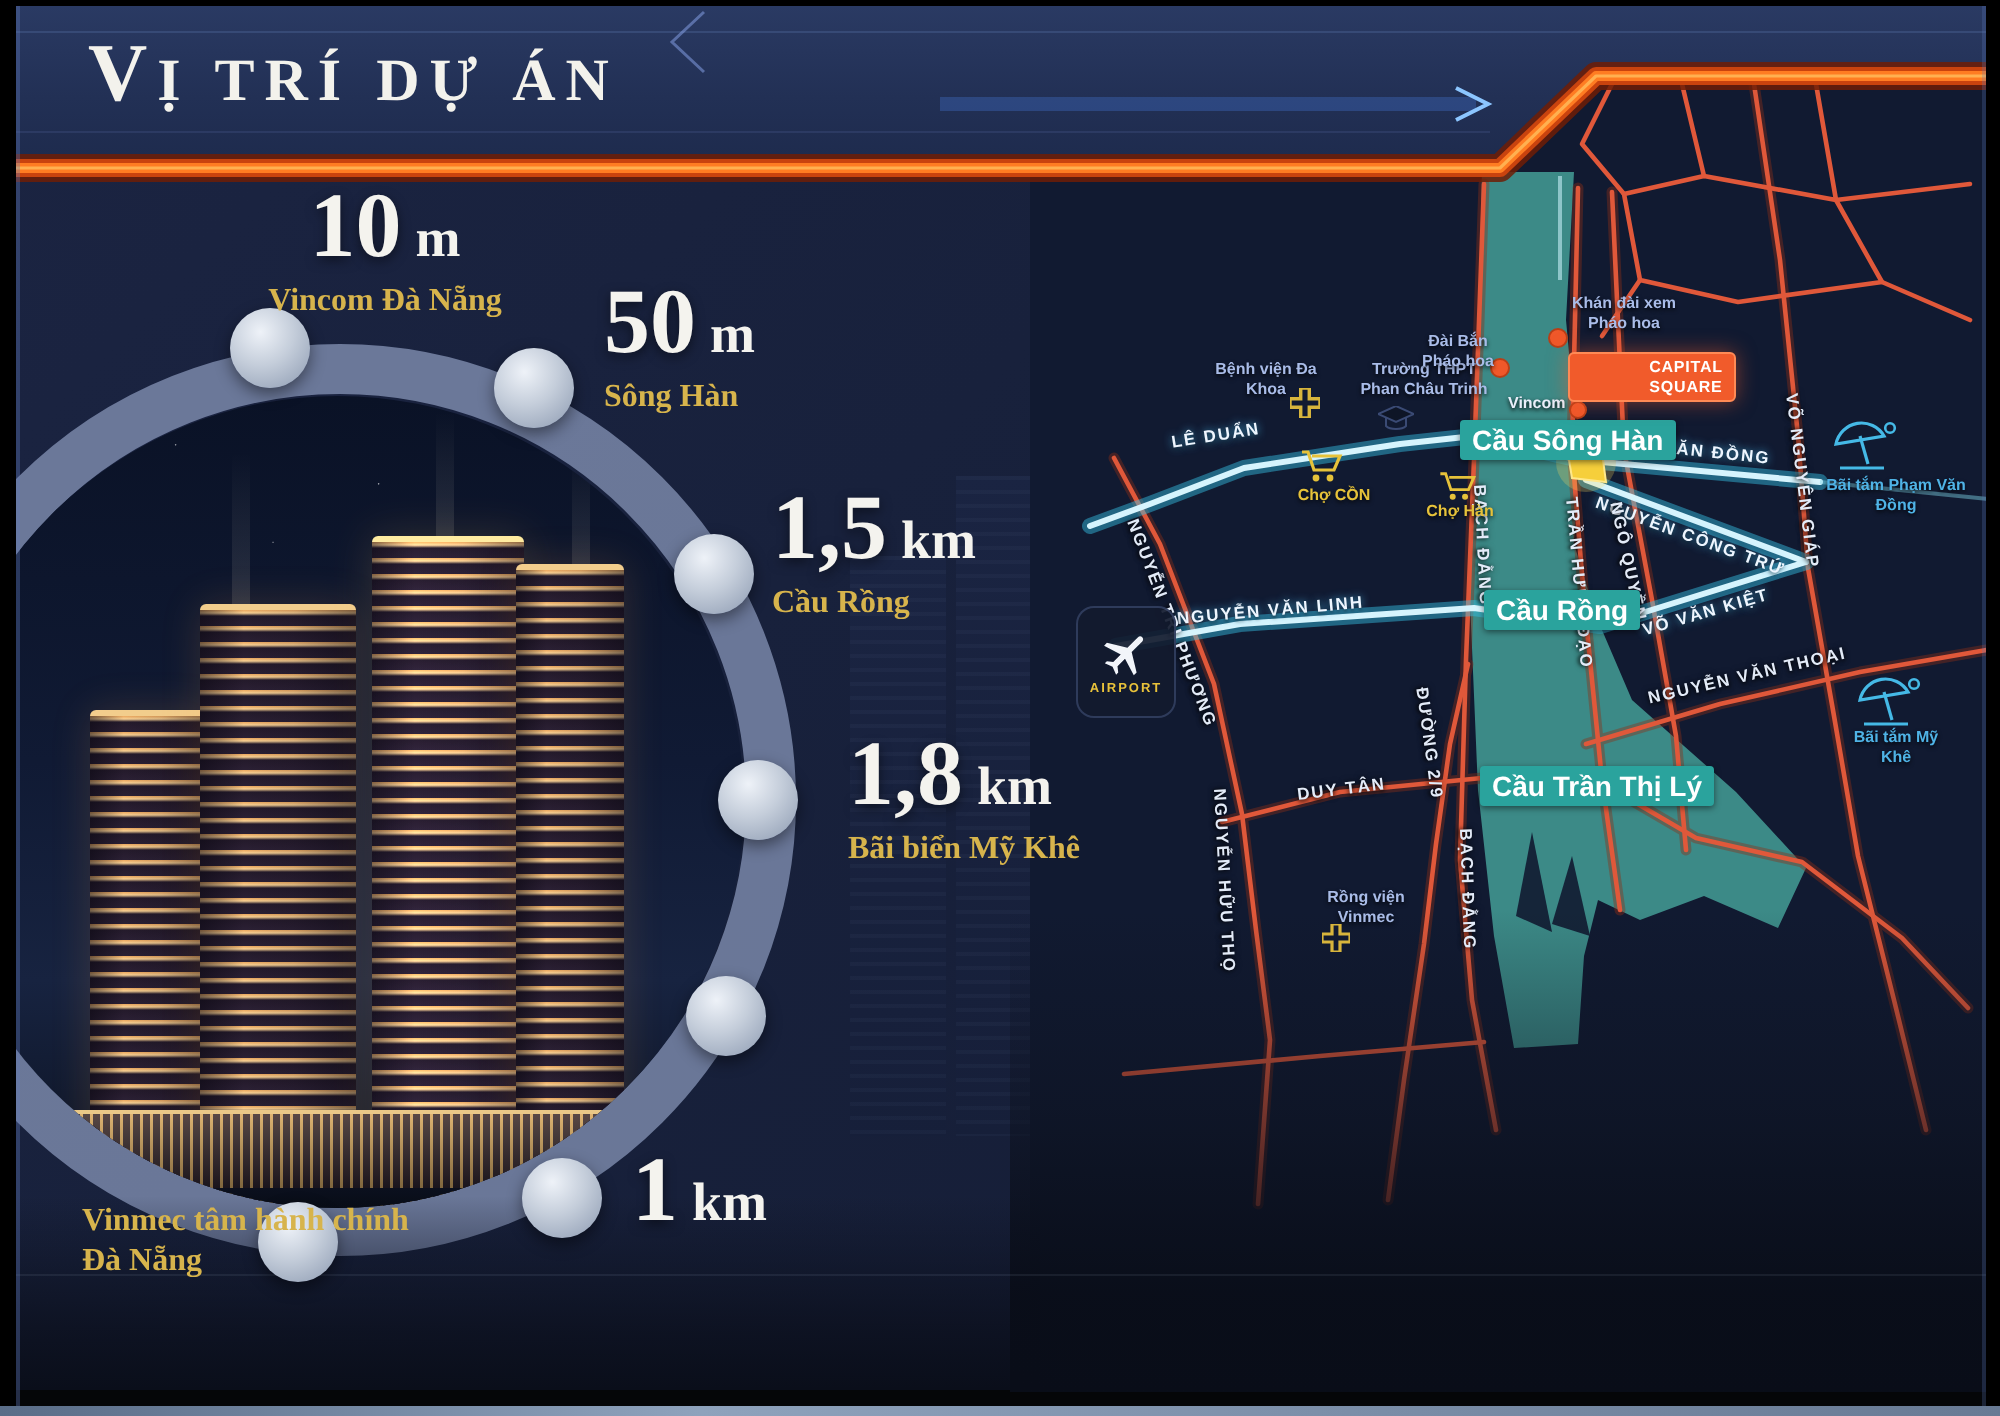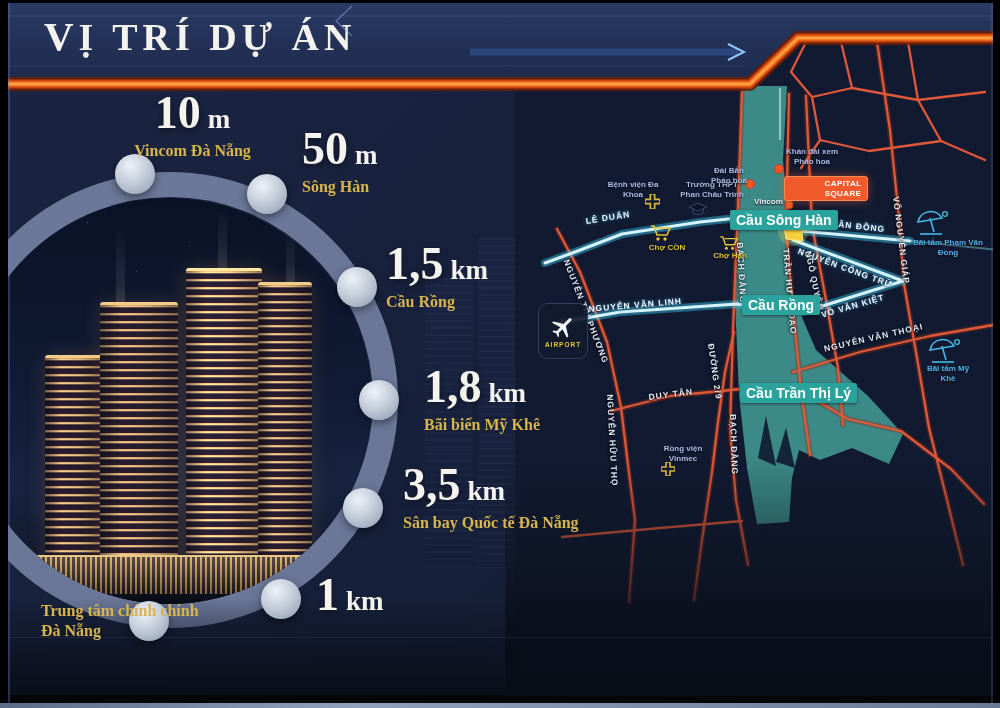--- a/index.html
+++ b/index.html
@@ -6,21 +6,21 @@
   .canvas{
     position:relative;width:1000px;height:708px;overflow:hidden;
     background:linear-gradient(135deg,#1b2442 0%,#18213c 40%,#141c34 100%);
     font-family:"Liberation Sans","DejaVu Sans",sans-serif;
   }
   .abs{position:absolute;}
   
   .header{left:0;top:3px;width:1000px;height:83px;
     background:linear-gradient(180deg,#2a3a63 0%,#223055 55%,#1d2a4c 100%);}
   .title{left:44px;top:12px;color:#f3f2ec;font-family:"Liberation Serif","DejaVu Serif",serif;
-    font-size:38px;letter-spacing:5px;font-weight:600;}
+    font-size:30px;letter-spacing:5px;font-weight:600;}
   .title::first-letter{font-size:41px;}
   
   .edge{background:#000;z-index:60;}
   .edge-left{left:0;top:0;width:8px;height:708px;box-shadow:2px 0 0 rgba(96,124,188,.35);}
   .edge-right{left:993px;top:0;width:7px;height:708px;box-shadow:-2px 0 0 rgba(96,124,188,.25);}
   .edge-top{left:0;top:0;width:1000px;height:3px;}
   .edge-bottom{left:0;top:694px;width:1000px;height:9px;background:#050608;}
   .edge-bottom2{left:0;top:703px;width:1000px;height:5px;
     background:linear-gradient(90deg,#5a6d88,#8ea2bc 35%,#687a94);z-index:61;}
   
@@ -208,41 +208,37 @@
   <div class="abs dot" style="left:337px;top:267px;"></div>
   <div class="abs dot" style="left:359px;top:380px;"></div>
   <div class="abs dot" style="left:343px;top:488px;"></div>
   <div class="abs dot" style="left:261px;top:579px;"></div>
   <div class="abs dot" style="left:129px;top:601px;"></div>
 
   <div class="abs callout center" style="left:120px;top:90px;width:145px;">
     <div><span class="num">10</span><span class="unit">m</span></div>
     <div class="lbl">Vincom Đà Nẵng</div>
   </div>
-  <div class="abs callout" style="left:302px;top:126px;">
+  <div class="abs callout" style="left:302px;top:138px;">
     <div><span class="num">50</span><span class="unit">m</span></div>
     <div class="lbl">Sông Hàn</div>
   </div>
   <div class="abs callout" style="left:386px;top:241px;">
     <div><span class="num">1,5</span><span class="unit">km</span></div>
     <div class="lbl">Cầu Rồng</div>
   </div>
   <div class="abs callout" style="left:424px;top:364px;">
     <div><span class="num">1,8</span><span class="unit">km</span></div>
     <div class="lbl">Bãi biển Mỹ Khê</div>
   </div>
-  <div class="abs callout" style="left:403px;top:462px;">
-    <div><span class="num">3,5</span><span class="unit">km</span></div>
-    <div class="lbl">Sân bay Quốc tế Đà Nẵng</div>
-  </div>
   <div class="abs callout" style="left:316px;top:572px;width:160px;">
     <div><span class="num">1</span><span class="unit">km</span></div>
   </div>
   <div class="abs callout" style="left:41px;top:596px;width:175px;">
-    <div class="lbl">Trung tâm chính chính Đà Nẵng</div>
+    <div class="lbl">Vinmec tâm hành chính Đà Nẵng</div>
   </div>
 
   <span class="abs st" style="left:585px;top:216px;transform:rotate(-9deg);">LÊ DUẨN</span>
   <span class="abs st" style="left:800px;top:215px;transform:rotate(6deg);">PHẠM VĂN ĐỒNG</span>
   <span class="abs st" style="left:800px;top:246px;transform:rotate(20deg);">NGUYỄN CÔNG TRỨ</span>
   <span class="abs st on-orange" style="left:901px;top:196px;transform:rotate(83deg);">VÕ NGUYÊN GIÁP</span>
   <span class="abs st" style="left:820px;top:310px;transform:rotate(-16deg);">VÕ VĂN KIỆT</span>
   <span class="abs st" style="left:588px;top:304px;transform:rotate(-5deg);">NGUYỄN VĂN LINH</span>
   <span class="abs st on-orange" style="left:823px;top:344px;transform:rotate(-13deg);">NGUYỄN VĂN THOẠI</span>
   <span class="abs st on-orange" style="left:571px;top:258px;transform:rotate(69deg);">NGUYỄN TRI PHƯƠNG</span>

